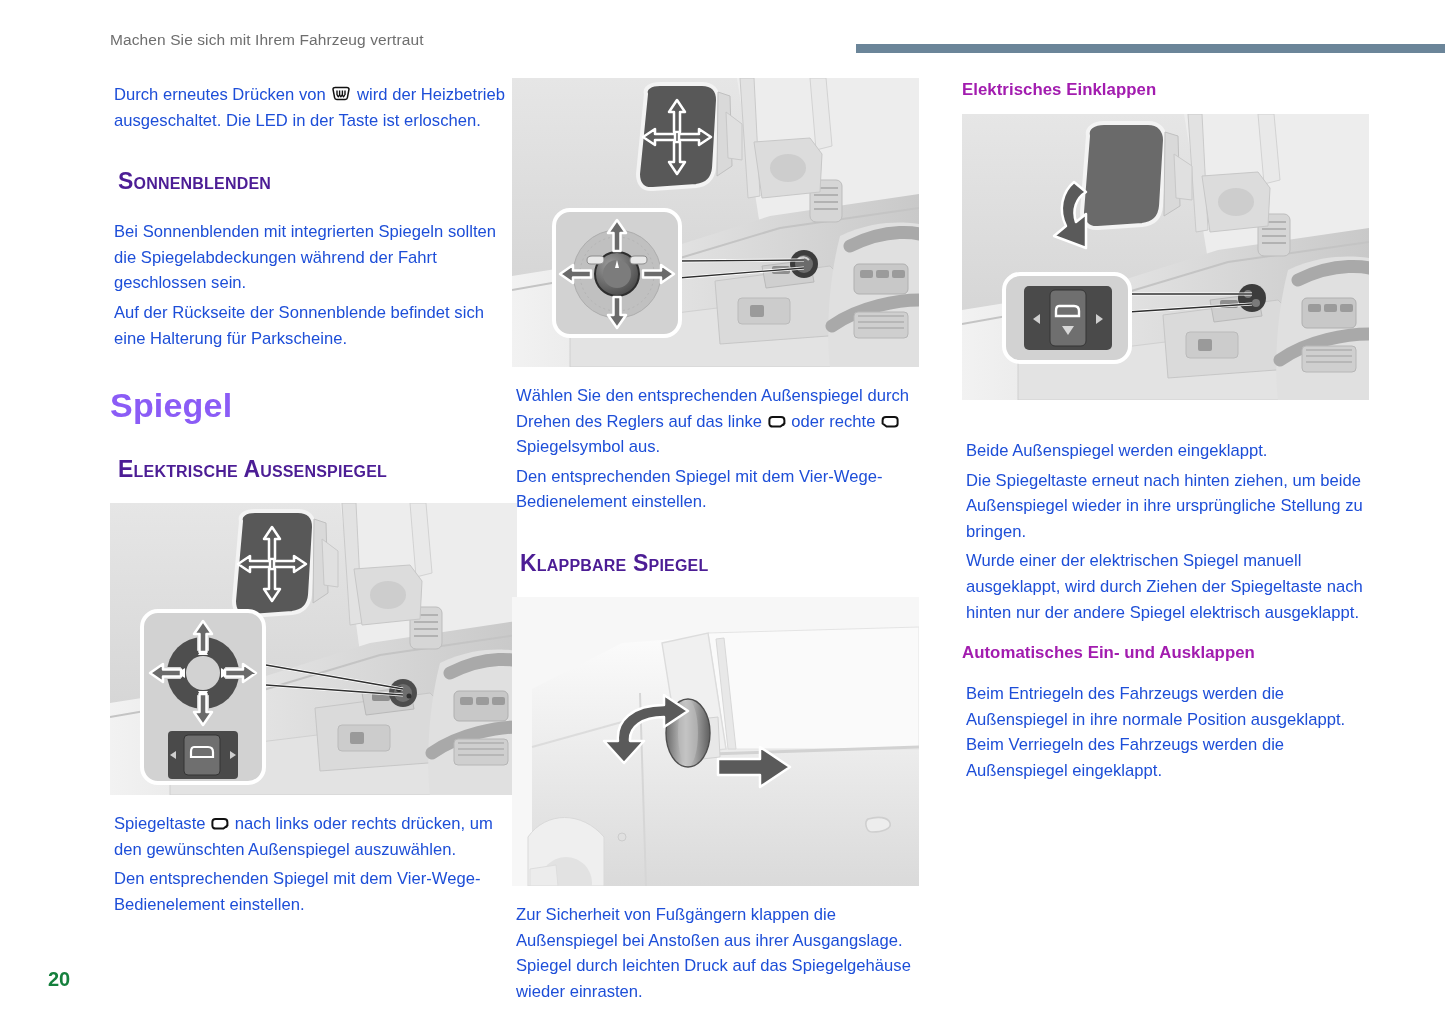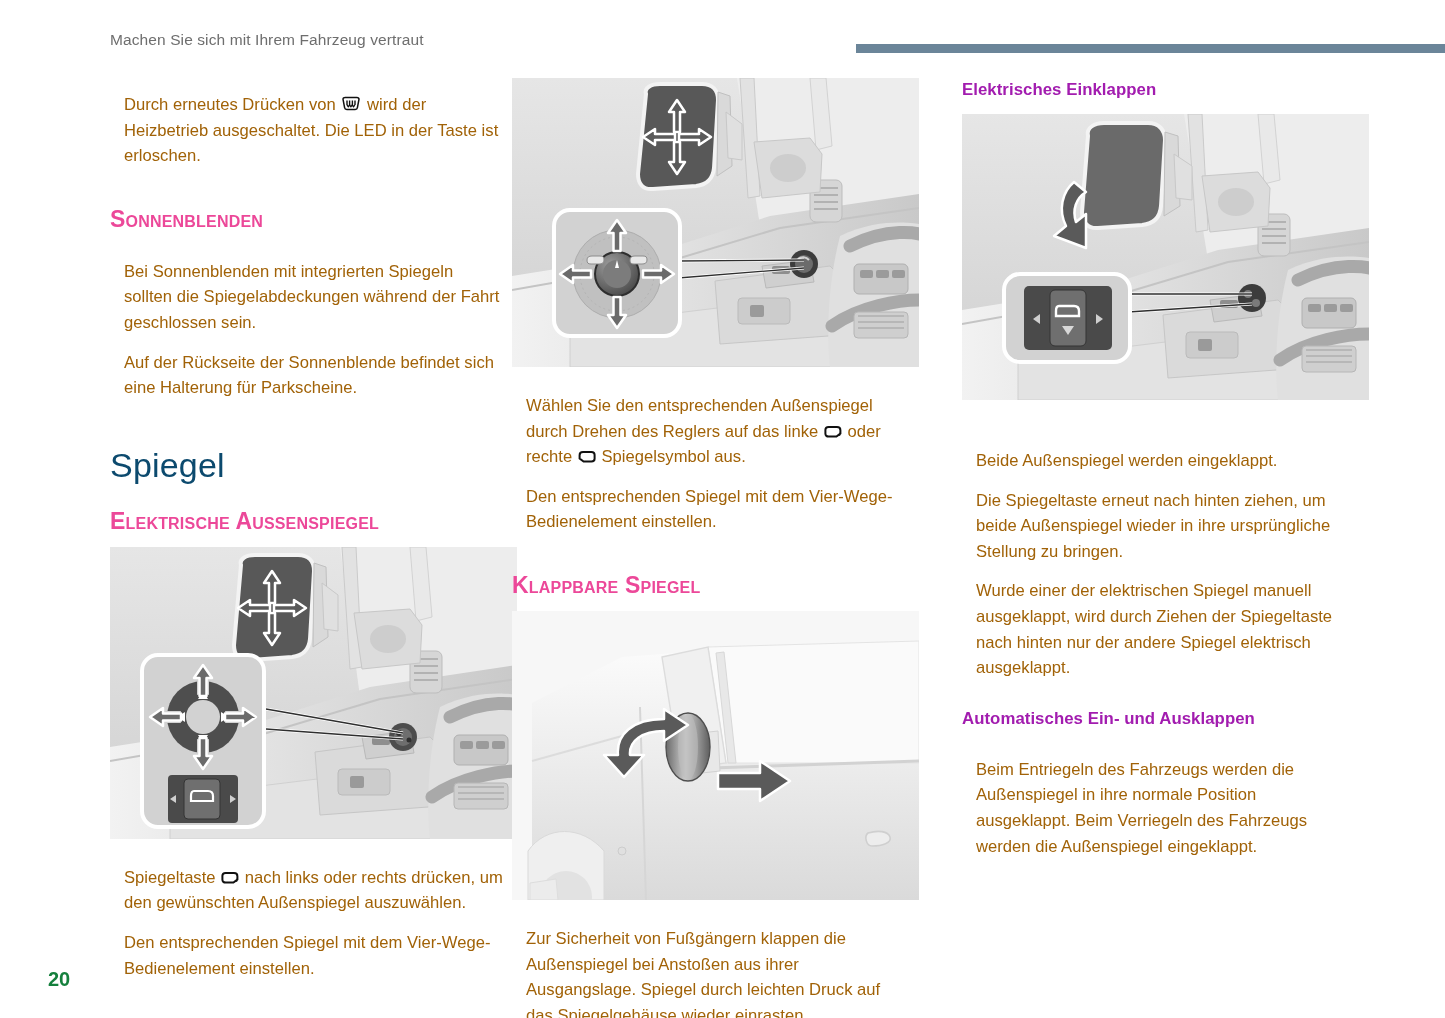--- a/index.html
+++ b/index.html
@@ -53,44 +53,44 @@
     position: absolute;
     top: 78px;
     width: 407px;
   }
   #col-1 { left: 110px; }
   #col-2 { left: 512px; }
   #col-3 { left: 962px; }
 
   
   p.body {
-    margin: 14px;
+    margin: 4px;
     font-size: 16.6px;
     line-height: 25.6px;
-    color: #a16207;
+    color: #1d4ed8;
     letter-spacing: 0.02px;
   }
   p.body + p.body { margin-top: 0; }
   .gap-sm { height: 12px; }
   .gap-md { height: 22px; }
   .gap-lg { height: 30px; }
 
   h1.chapter {
     margin: 0;
     font-size: 34px;
-    font-weight: 400;
-    color: #0c4a6e;
+    font-weight: 700;
+    color: #8b5cf6;
     letter-spacing: 0.2px;
     line-height: 40px;
   }
   h2.smallcaps {
-    margin: 0;
+    margin: 8px;
     font-size: 23px;
     font-weight: bold;
-    color: #ec4899;
+    color: #4c1d95;
     letter-spacing: 0.2px;
     line-height: 28px;
     font-variant: small-caps;
     text-transform: none;
   }
   h3.sub {
     margin: 0;
     font-size: 16.8px;
     font-weight: bold;
     color: #a21caf;

